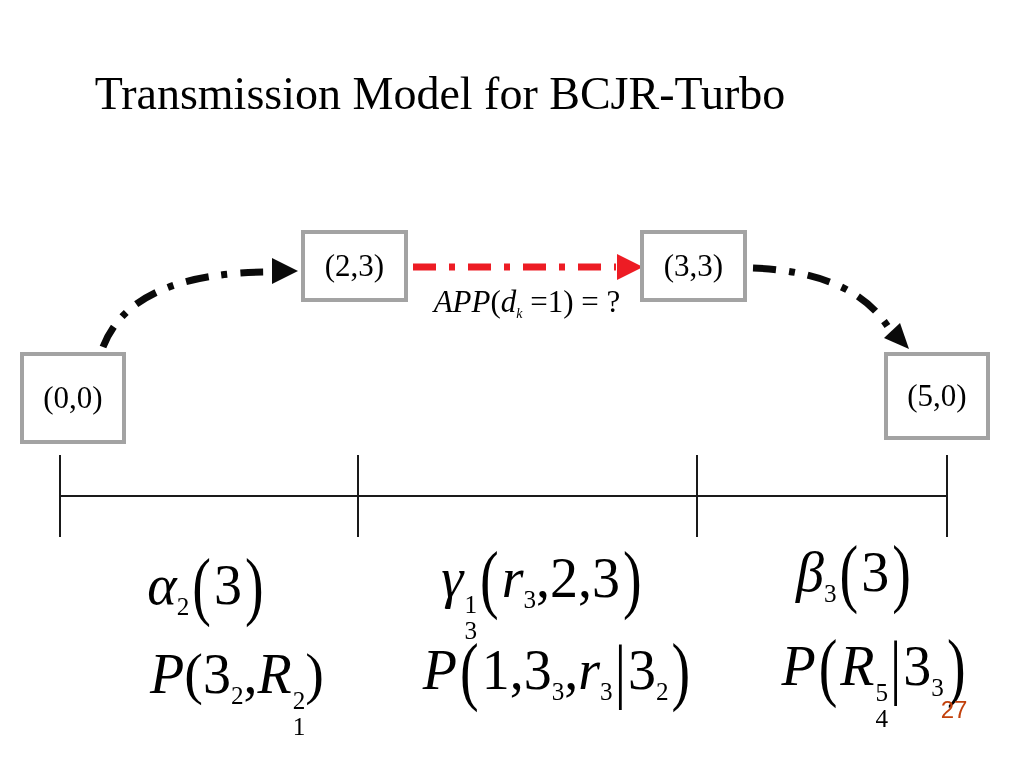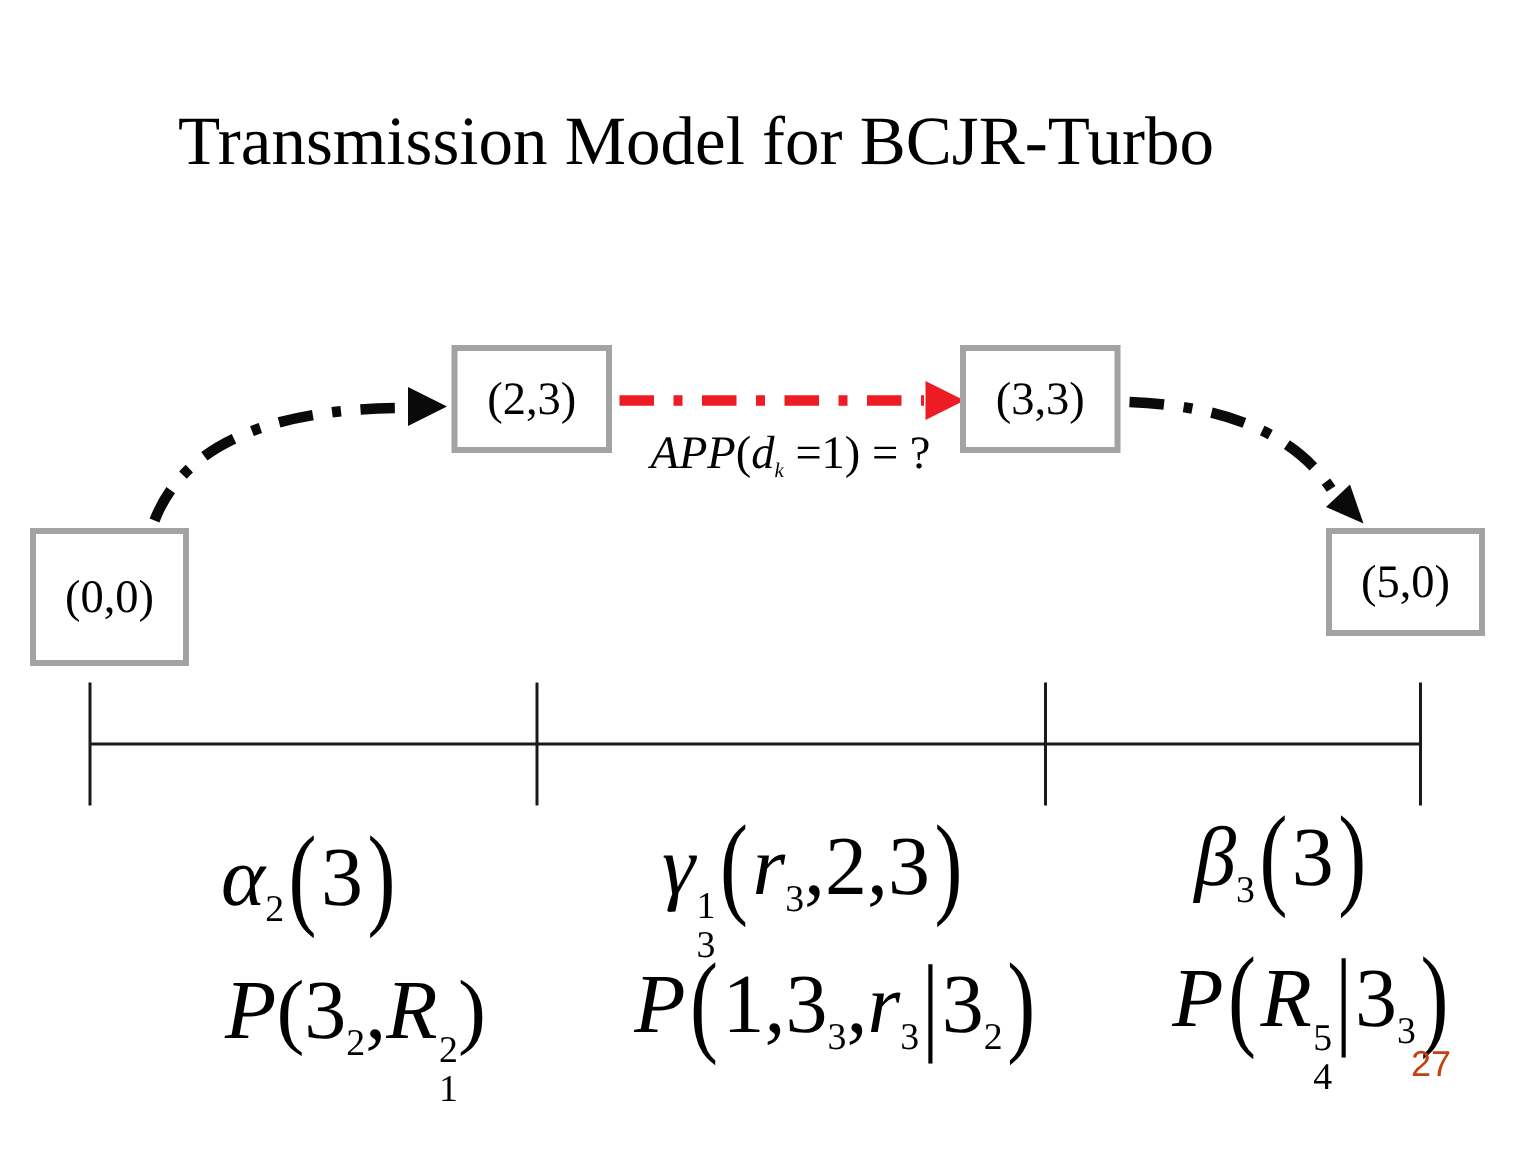--- a/index.html
+++ b/index.html
@@ -5,37 +5,37 @@
   html,body{margin:0;padding:0;}
   body{
     width:1024px;height:768px;position:relative;background:#ffffff;
     font-family:"Liberation Serif", serif;color:#000;overflow:hidden;
   }
   .abs{position:absolute;}
 
   
   #title{
     top:40px;left:0;width:880px;text-align:center;
-    font-size:46px;line-height:1.0;font-weight:400;color:#000;padding-left:24px;
+    font-size:46px;line-height:1.0;font-weight:400;color:#000;
   }
   #title .tline{display:block;}
 
   
   #diagram-svg{top:0;left:0;width:1024px;height:768px;}
 
   
   .state-box{
     box-sizing:border-box;border:4px solid #a3a3a3;background:#fff;
     display:flex;align-items:center;justify-content:center;
     font-size:31px;
   }
   #box-00{left:20px;top:352px;width:106px;height:92px;}
   #box-23{left:301px;top:230px;width:107px;height:72px;}
   #box-33{left:640px;top:230px;width:107px;height:72px;}
-  #box-50{left:884px;top:352px;width:106px;height:72px;}
+  #box-50{left:884px;top:352px;width:106px;height:88px;}
 
   
   .math{white-space:nowrap;transform:translateX(-50%);}
   .row1{font-size:56px;}
   .row2{font-size:56px;}
   #expr-alpha{left:207px;top:553px;}
   #expr-gamma{left:543px;top:546px;}
   #expr-beta{left:855px;top:540px;}
   #expr-p-alpha{left:237px;top:642px;}
   #expr-p-gamma{left:523px;top:638px;margin-left:35px;}

